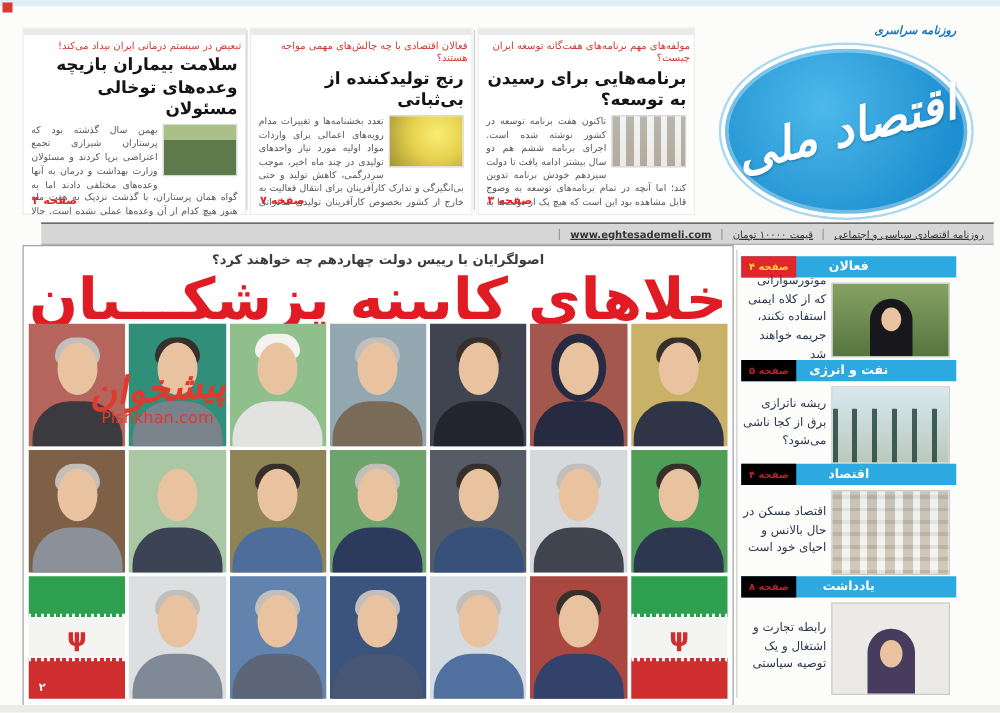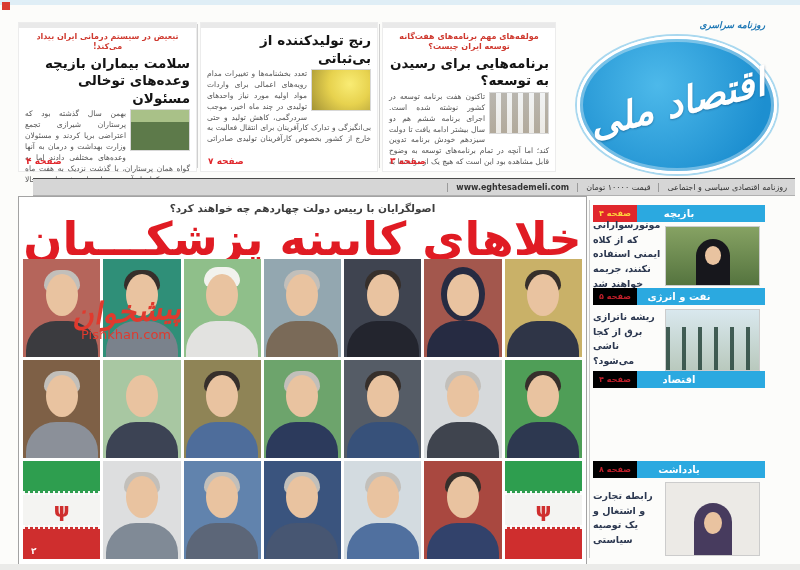--- a/index.html
+++ b/index.html
@@ -11,21 +11,21 @@
   .topstrip{position:absolute;top:0;left:0;right:0;height:5px;background:#dfeef6;}
   .corner-mark{position:absolute;top:2px;left:2px;width:8px;height:8px;background:#d93a30;}
   .footstrip{position:absolute;bottom:0;left:0;right:0;height:6px;background:#ebebe9;}
 
   
   .teaser{position:absolute;top:22px;height:148px;background:#fff;border:1px solid #ececec;}
   .t1{left:18px;width:177px}.t2{left:200px;width:176px}.t3{left:382px;width:172px}
   .tsep{position:absolute;top:24px;height:144px;width:1px;background:#cfcfcf;}
   .sep1{left:197px}.sep2{left:379px}
   .teaser .tbar{height:5px;background:#e9e9e9;margin-bottom:3px;}
-  .teaser .kicker{color:#cf3a30;font-size:8px;font-weight:bold;text-align:center;padding:1px 3px;line-height:1.3;}
+  .teaser .kicker{color:#cf3a30;font-size:8px;font-weight:normal;padding:1px 3px;line-height:1.3;}
   .teaser .H{color:#141414;font-size:13.5px;font-weight:bold;text-align:right;padding:1px 6px 2px;line-height:1.3;}
   .teaser .tbody{padding:0 6px;font-size:7.5px;line-height:1.45;color:#555;text-align:justify;height:74px;overflow:hidden;}
   .thumb{float:right;width:58px;height:40px;margin-left:4px;margin-bottom:2px;border:1px solid #d8d8d8;}
   .th1{background:linear-gradient(180deg,#a9c188 0 30%,#5d7a4a 30% 100%);}
   .th2{background:radial-gradient(circle at 65% 35%,#f9ec74,#e7d24e 45%,#c3b041 75%,#a29334);}
   .th3{background:repeating-linear-gradient(90deg,rgba(160,150,135,.55) 0 6px,rgba(255,255,255,.65) 6px 11px),linear-gradient(#d8dde0,#c8c2b4);}
   .plink{position:absolute;bottom:5px;left:7px;color:#e0262b;font-size:9px;font-weight:bold;}
 
   
   .logo-tagline{position:absolute;top:20px;left:645px;width:120px;text-align:right;
@@ -34,21 +34,21 @@
       background:radial-gradient(circle at 40% 35%,#4db9ea,#1d8fd0 75%);
       border:3px solid #fff;box-shadow:0 0 0 2px #a9d8ef, inset 0 0 0 3px rgba(255,255,255,.35);}
   .logo-title{position:absolute;top:50%;left:50%;transform:translate(-50%,-54%) rotate(-14deg);
       color:#fff;font-size:38px;font-weight:bold;font-style:italic;white-space:nowrap;
       text-shadow:0 1px 2px rgba(0,40,80,.35);}
 
   
   .infobar{position:absolute;left:33px;top:178px;width:762px;height:16px;background:#d6d6d6;
       border-top:1px solid #4a4a4a;border-bottom:1px solid #b0b0b0;
       display:flex;align-items:center;font-size:8px;color:#333;}
-  .infobar .seg{padding:0 8px;border-left:1px solid #9a9a9a;white-space:nowrap;}
+  .infobar .seg{padding:0 8px;border-left:1px solid #9a9a9a;white-space:nowrap;text-decoration:underline;}
   .infobar .last{border-left:none;}
   .infobar .web{direction:ltr;font-weight:bold;}
   .infobar .spacer{flex:1;border:none;}
 
   
   .main{position:absolute;left:18px;top:196px;width:567px;height:367px;background:#fff;border:1px solid #a3a3a3;}
   .vdiv{position:absolute;left:589px;top:200px;width:1px;height:358px;background:#ccc;}
   .main .kick{margin-top:5px;text-align:center;color:#3d3d3d;font-size:10.5px;font-weight:bold;}
   .main .bighead{margin-top:1px;text-align:center;color:#e01b23;font-size:46px;font-weight:bold;line-height:1.05;}
   .grid{position:absolute;left:4px;right:4px;top:62px;bottom:5px;direction:ltr;
@@ -81,21 +81,21 @@
   .sA{top:205px}.sB{top:288px}.sC{top:371px}.sD{top:461px}
   .sec .hdr{position:relative;height:17px;background:#2ba9e0;}
   .sec .ttl{color:#fff;font-size:10px;font-weight:bold;text-align:center;line-height:17px;}
   .sec .badge{position:absolute;left:0;top:0;width:44px;height:17px;text-align:center;line-height:17px;
       font-size:8px;font-weight:bold;}
   .b-red{background:#e0262b;color:#ffd43e;}
   .b-yellow{background:#000000;color:#c21f2a;}
   .sec .cnt{position:relative;margin-top:4px;}
   .cA .cnt{height:58px}.cB .cnt{height:60px}.cC .cnt{height:66px}.cD .cnt{height:72px}
   .sec .txt{position:absolute;left:0;top:50%;transform:translateY(-50%);width:68px;
-      font-size:9.5px;font-weight:bold;color:#2c3850;text-align:left;line-height:1.55;}
+      font-size:9.5px;font-weight:normal;color:#2c3850;text-align:right;line-height:1.55;}
   .sec .img{position:absolute;left:72px;top:0;width:93px;height:100%;border:1px solid #ccc;overflow:hidden;}
   .imgA{background:linear-gradient(180deg,#86a263,#55743f);}
   .fig-chador{position:absolute;bottom:0;left:50%;margin-left:-17px;width:34px;height:46px;
       background:#17171c;border-radius:17px 17px 0 0;}
   .fig-chador::before{content:"";position:absolute;top:7px;left:50%;margin-left:-8px;width:16px;height:19px;
       border-radius:50%;background:#e9c3a0;}
   .imgB{background:repeating-linear-gradient(90deg,rgba(40,70,60,.85) 0 4px,rgba(0,0,0,0) 4px 16px) 0 100%/100% 72% no-repeat,
       linear-gradient(180deg,#d9e8ee,#b9c9bd);}
   .imgC{background:repeating-linear-gradient(90deg,rgba(190,175,150,.5) 0 8px,rgba(255,255,255,.6) 8px 14px),
       repeating-linear-gradient(0deg,rgba(120,110,95,.35) 0 3px,rgba(0,0,0,0) 3px 10px),
@@ -121,20 +121,21 @@
       <span class="thumb th1"></span>
       <span>بهمن سال گذشته بود که پرستاران شیرازی تجمع اعتراضی برپا کردند و مسئولان وزارت بهداشت و درمان به آنها وعده‌های مختلفی دادند اما به گواه همان پرستاران، با گذشت نزدیک به هفت ماه هنوز هیچ کدام از آن وعده‌ها عملی نشده است. حالا پرستاران این بیمارستان‌ها دست از کار...</span>
     </div>
     <div class="plink">صفحه ۴</div>
   </div>
 
   <div class="tsep sep1"></div>
 
   <div class="teaser t2">
     <div class="tbar"></div>
+    <div class="kicker">فعالان اقتصادی با چه چالش‌های مهمی مواجه هستند؟</div>
     <div class="H">رنج تولیدکننده از بی‌ثباتی</div>
     <div class="tbody">
       <span class="thumb th2"></span>
       <span>تعدد بخشنامه‌ها و تغییرات مدام رویه‌های اعمالی برای واردات مواد اولیه مورد نیاز واحدهای تولیدی در چند ماه اخیر، موجب سردرگمی، کاهش تولید و حتی بی‌انگیزگی و تدارک کارآفرینان برای انتقال فعالیت به خارج از کشور بخصوص کارآفرینان تولیدی صادراتی شده...</span>
     </div>
     <div class="plink">صفحه ۷</div>
   </div>
 
   <div class="tsep sep2"></div>
 
@@ -242,21 +243,21 @@
           <span class="takbir tk2"></span>
         <b class="emblem">ψ</b>
       </div>
     </div>
   </div>
 
   <div class="vdiv"></div>
 
   <div class="sec sA cA">
     <div class="hdr">
-      <div class="ttl">بازیچه</div>
+      <div class="ttl">فعالان</div>
       <div class="badge b-red">صفحه ۴</div>
     </div>
     <div class="cnt">
       <div class="txt">موتورسوارانی که از کلاه ایمنی استفاده نکنند، جریمه خواهند شد</div>
       <div class="img imgA">
         <i class="fig-chador"></i>
       </div>
     </div>
   </div>
 
@@ -269,20 +270,24 @@
       <div class="txt">ریشه ناترازی برق از کجا ناشی می‌شود؟</div>
       <div class="img imgB"></div>
     </div>
   </div>
 
   <div class="sec sC cC">
     <div class="hdr">
       <div class="ttl">اقتصاد</div>
       <div class="badge b-yellow">صفحه ۴</div>
     </div>
+    <div class="cnt">
+      <div class="txt">اقتصاد مسکن در حال بالانس و احیای خود است</div>
+      <div class="img imgC"></div>
+    </div>
   </div>
 
   <div class="sec sD cD">
     <div class="hdr">
       <div class="ttl">یادداشت</div>
       <div class="badge b-yellow">صفحه ۸</div>
     </div>
     <div class="cnt">
       <div class="txt">رابطه تجارت و اشتغال و یک توصیه سیاستی</div>
       <div class="img imgD">

